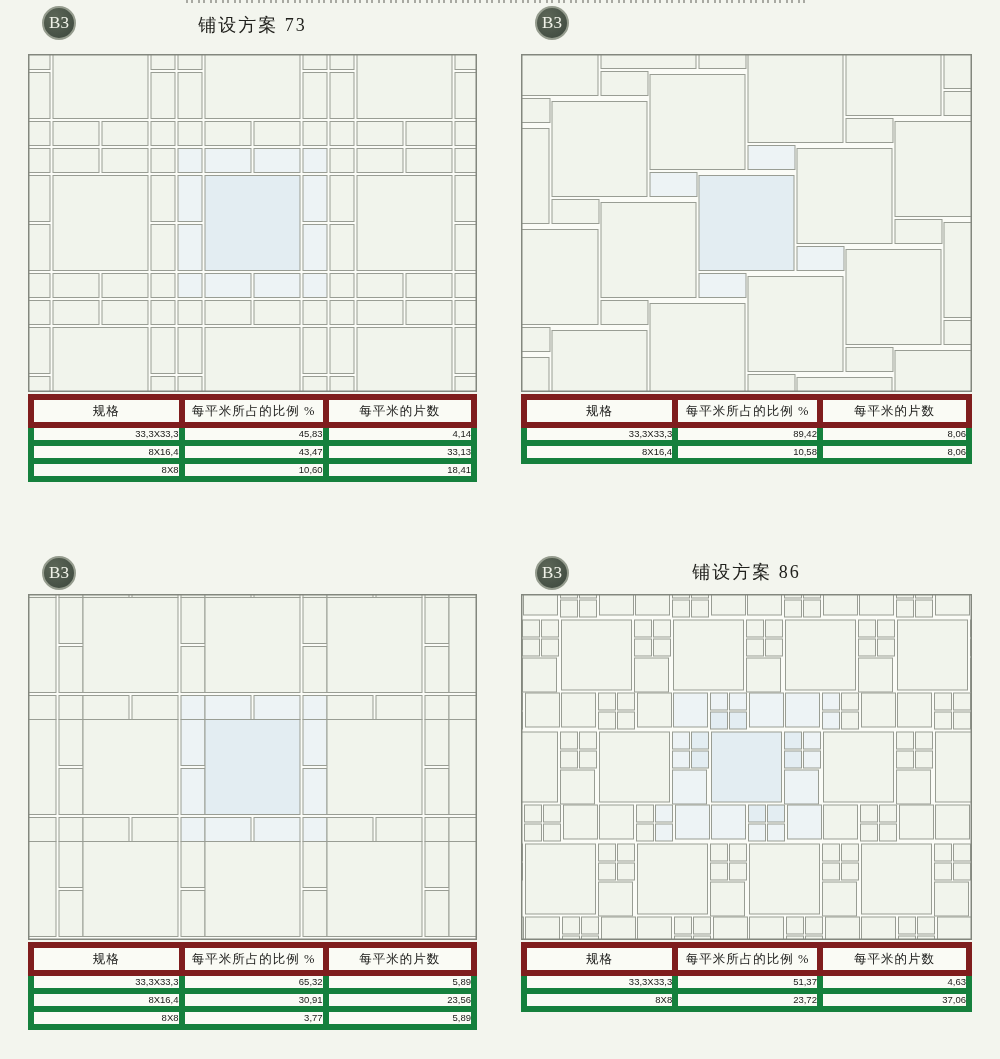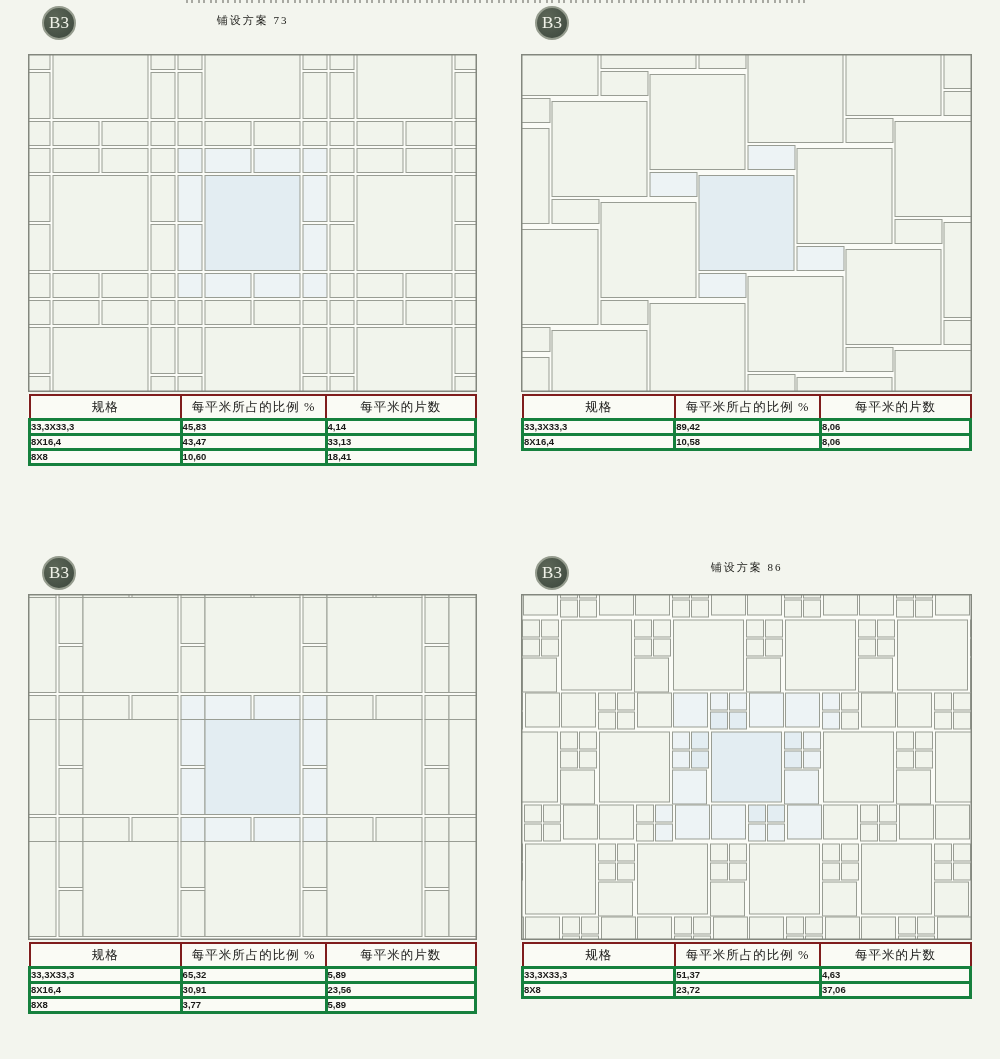--- a/index.html
+++ b/index.html
@@ -14,38 +14,37 @@
   }
   .panel{position:absolute;}
   .phead{position:relative;}
   .badge{
     position:absolute;left:14px;top:2px;width:34px;height:34px;border-radius:50%;
     background:radial-gradient(circle at 35% 30%, #5c6657, #3c473d);
     border:2px solid #959c8e;box-sizing:border-box;
     color:#f0f2e8;font-size:17px;line-height:29px;text-align:center;
   }
   .ptitle{
-    text-align:center;font-size:11px;letter-spacing:2px;color:#21211d;padding-top:9px;
+    text-align:center;font-size:18px;letter-spacing:2px;color:#21211d;padding-top:9px;
   }
   .phead.short .ptitle{padding-top:4px;}
   .phead.short .badge{top:0;}
   svg.pattern{display:block;}
   table.spec{
     border-collapse:collapse;width:100%;background:#fafbf5;table-layout:fixed;
     margin-top:2px;
   }
   table.spec th{
     font-weight:normal;font-size:12.5px;letter-spacing:1px;color:#191917;
-    height:22px;border:2px solid #7f1d1d;padding:0;
+    height:22px;border:6px solid #7f1d1d;padding:0;
   }
   table.spec td{
     font-family:"Liberation Sans", sans-serif;font-size:9.5px;color:#1a1a18;
-    text-align:left;height:12px;line-height:12px;padding:0;
-    border:3px solid #15803d;
-    font-weight:bold;
+    text-align:right;height:12px;line-height:12px;padding:0;
+    border:6px solid #15803d;
   }
   table.spec th:nth-child(1),table.spec td:nth-child(1){width:34%;}
   table.spec th:nth-child(2),table.spec td:nth-child(2){width:32.5%;}
   table.spec th:nth-child(3),table.spec td:nth-child(3){width:33.5%;}
 </style>
 </head>
 <body>
 
 <div class="artifact"></div>
 

